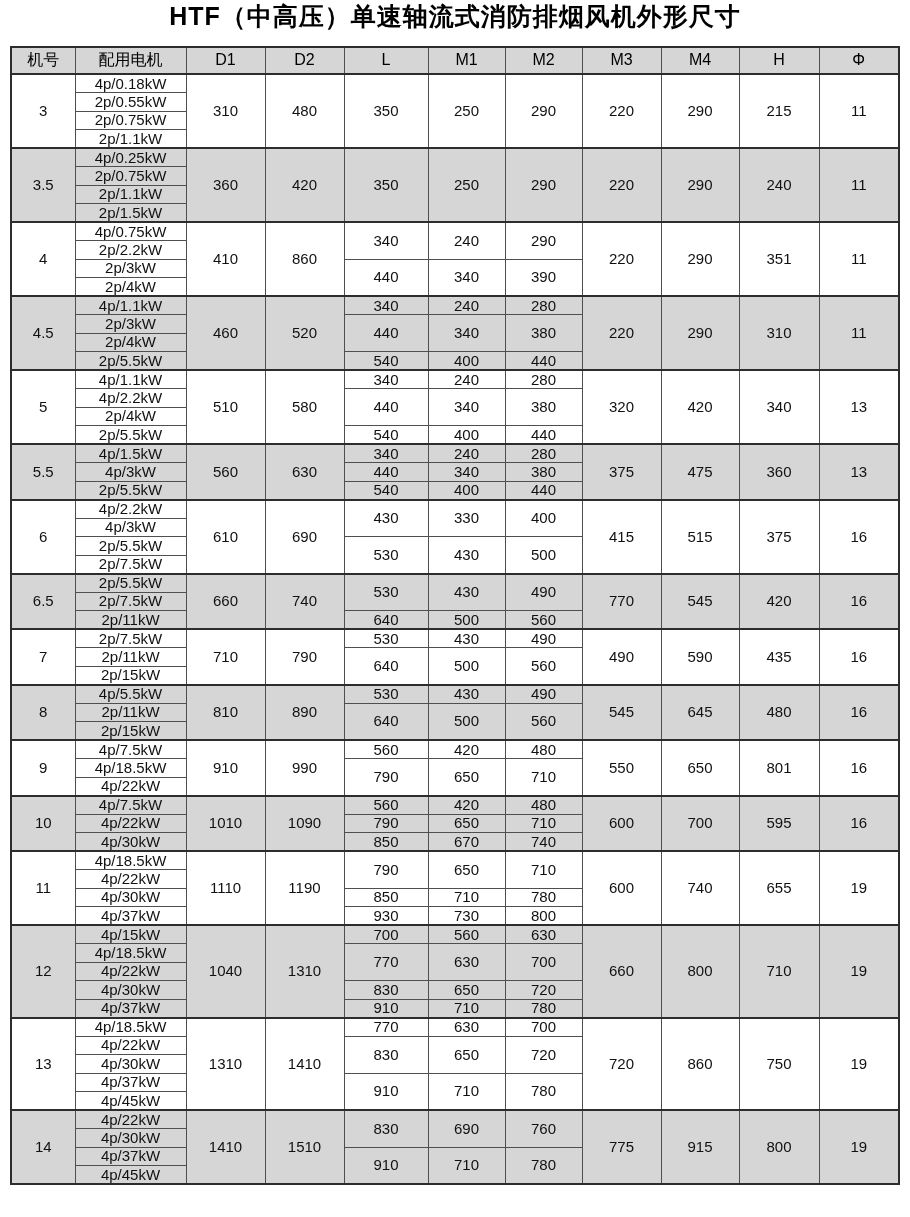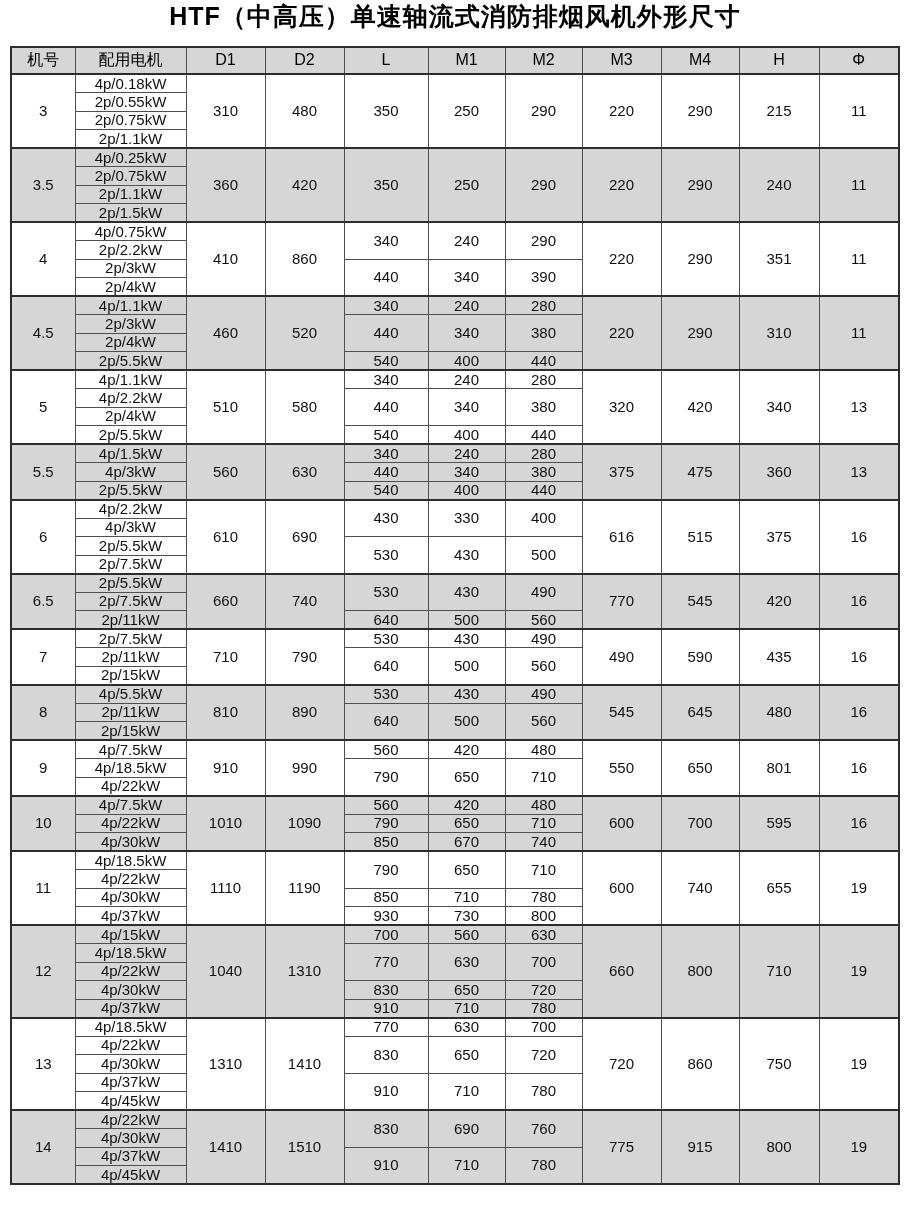--- a/index.html
+++ b/index.html
@@ -237,21 +237,21 @@
         <td class="num-cell">440</td>
       </tr>
       <tr class="plain group-start">
         <td rowspan="4" class="model-cell">6</td>
         <td class="motor-cell">4p/2.2kW</td>
         <td rowspan="4" class="num-cell">610</td>
         <td rowspan="4" class="num-cell">690</td>
         <td rowspan="2" class="num-cell">430</td>
         <td rowspan="2" class="num-cell">330</td>
         <td rowspan="2" class="num-cell">400</td>
-        <td rowspan="4" class="num-cell">616</td>
+        <td rowspan="4" class="num-cell">415</td>
         <td rowspan="4" class="num-cell">515</td>
         <td rowspan="4" class="num-cell">375</td>
         <td rowspan="4" class="num-cell">16</td>
       </tr>
       <tr class="plain">
         <td class="motor-cell">4p/3kW</td>
       </tr>
       <tr class="plain">
         <td class="motor-cell">2p/5.5kW</td>
         <td rowspan="2" class="num-cell">530</td>

